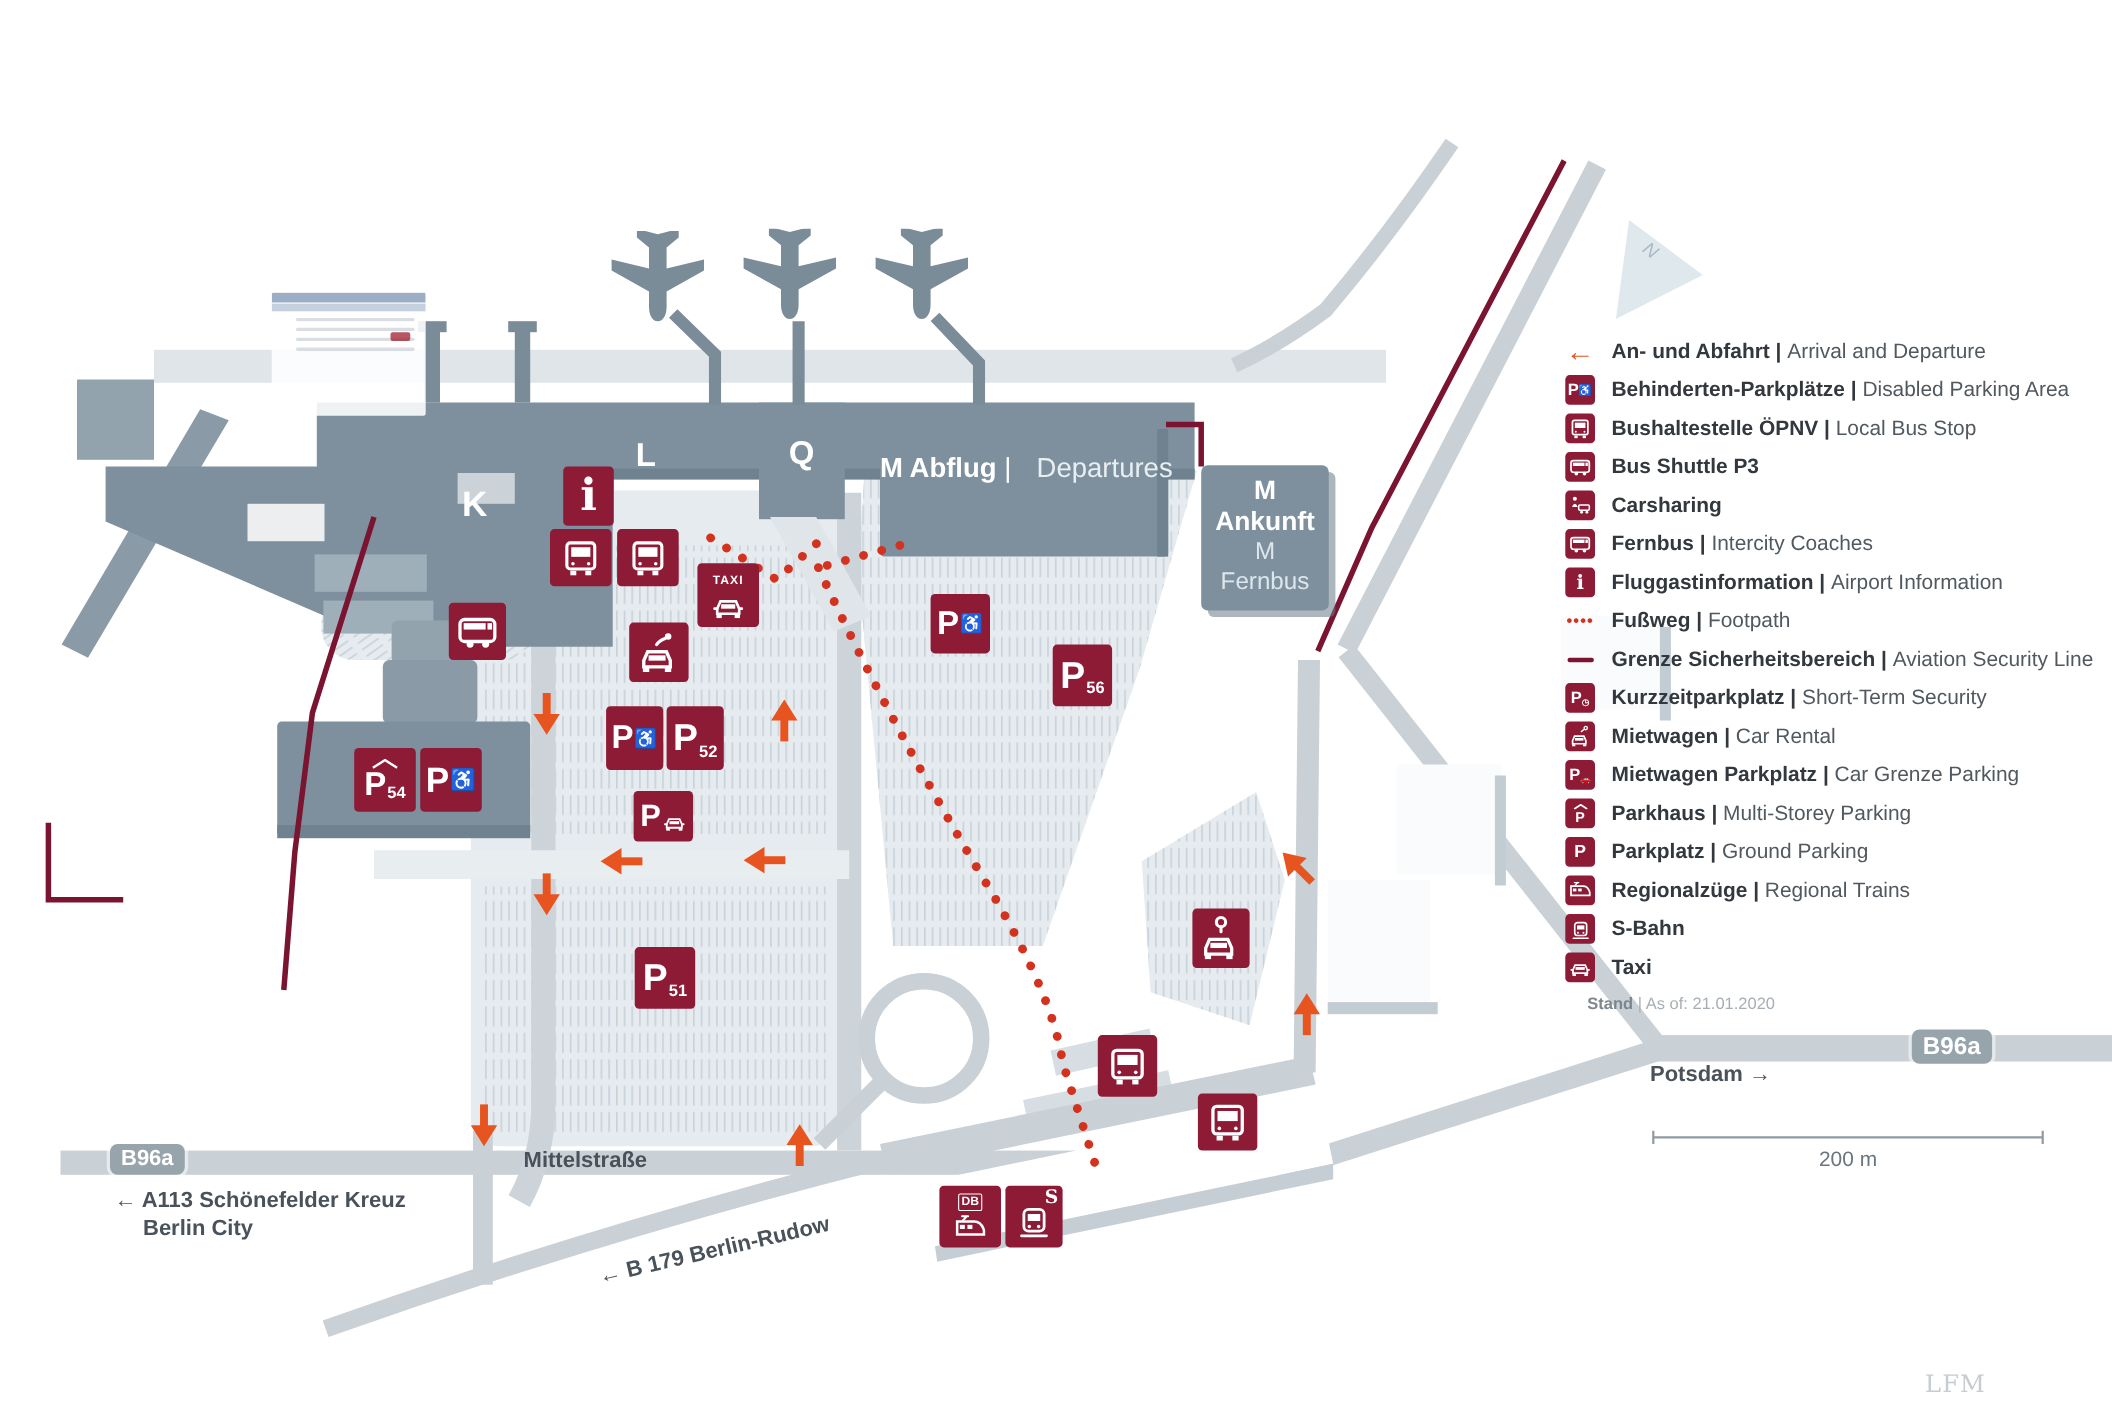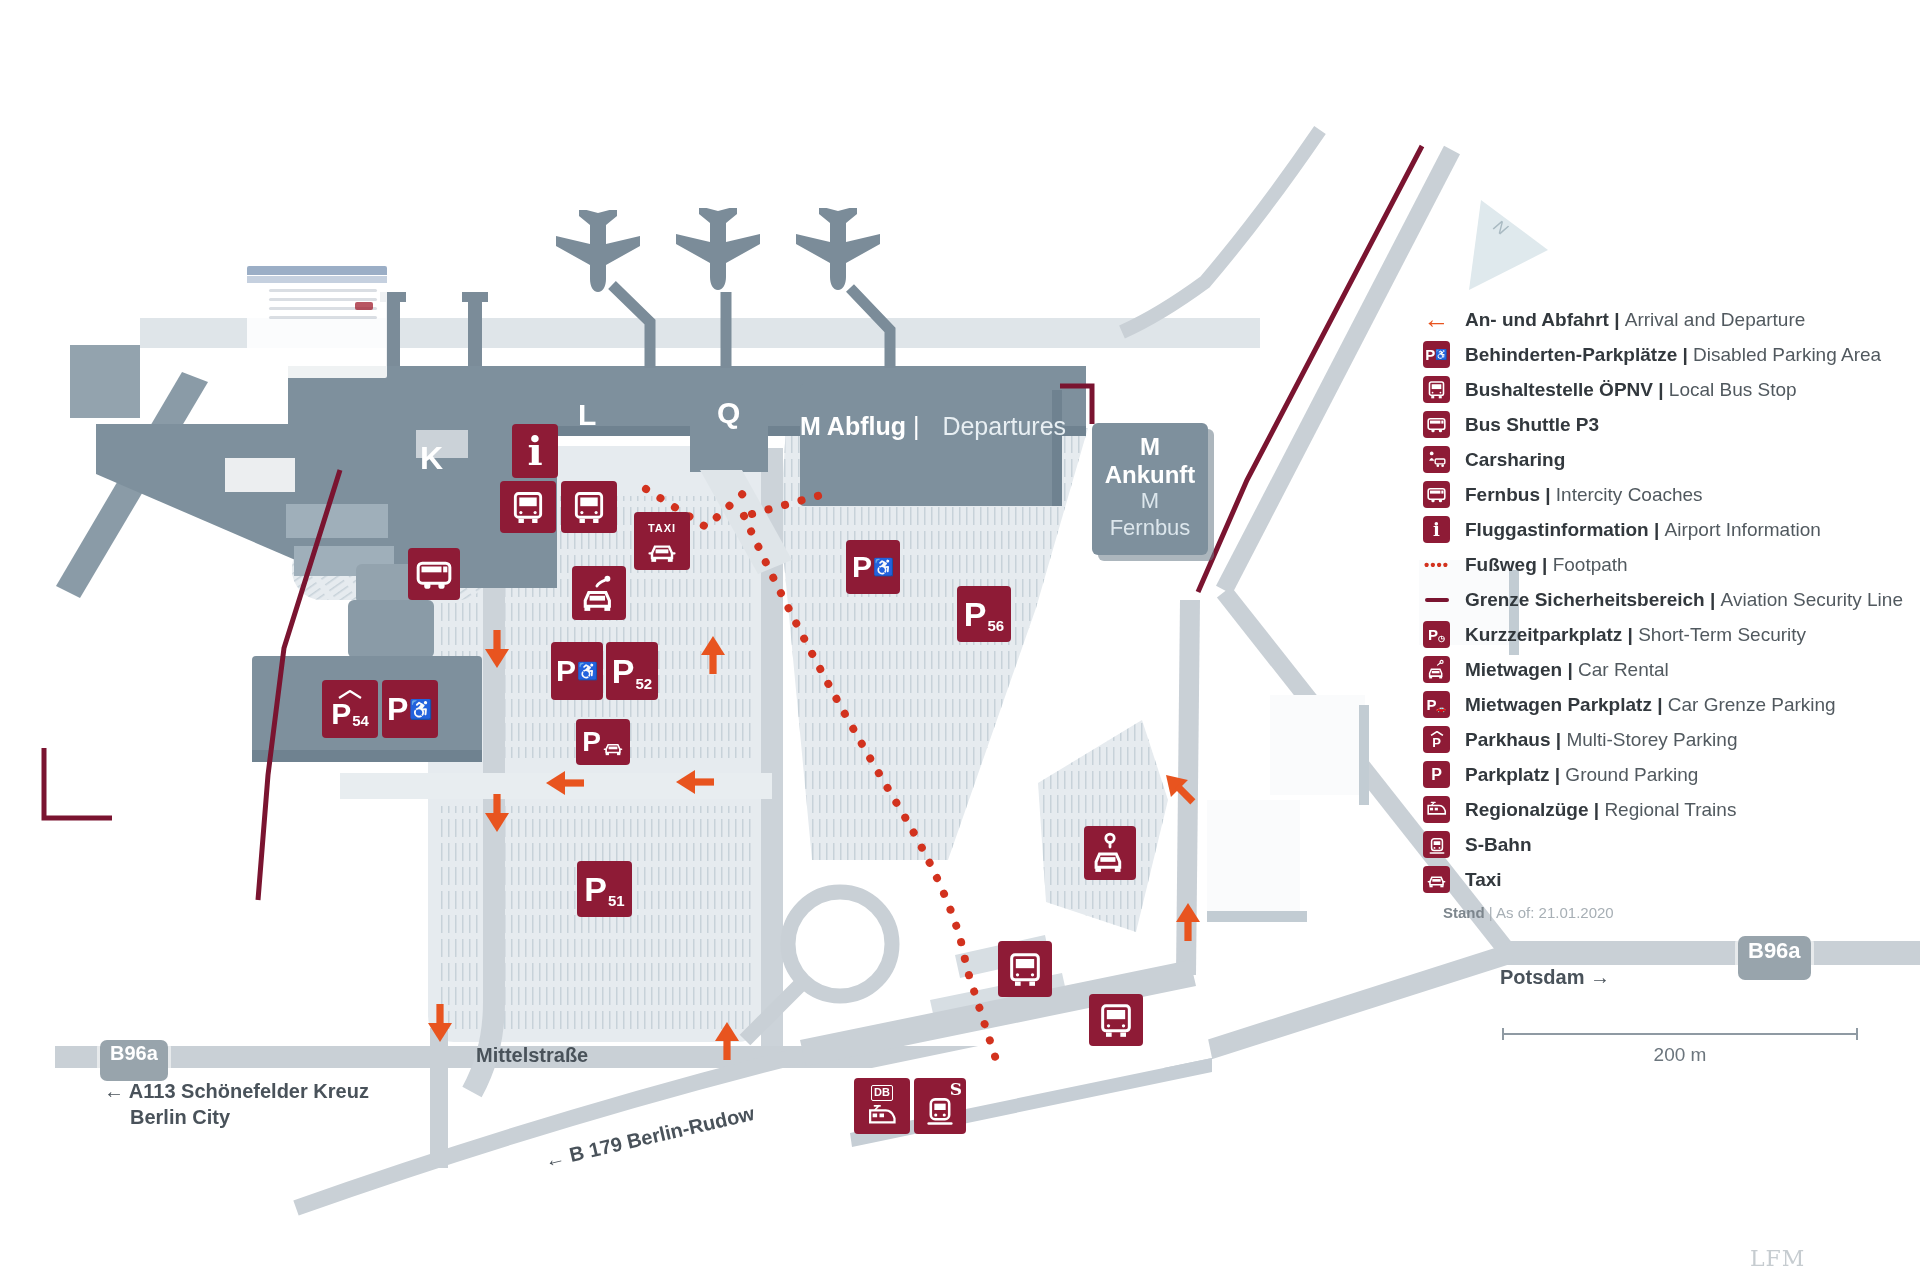--- a/index.html
+++ b/index.html
@@ -8,21 +8,21 @@
   #map-svg{position:absolute;left:0;top:0;}
   .abs{position:absolute;}
   .tlabel{color:#fff;font-weight:bold;letter-spacing:.5px;}
   .badge{position:absolute;background:#8E1B36;border-radius:4px;color:#fff;
          display:flex;align-items:center;justify-content:center;box-sizing:border-box;}
   .badge svg{display:block;}
   .bigP{font-weight:bold;font-size:34px;line-height:1;}
   .sub{font-weight:bold;font-size:15px;line-height:1;align-self:flex-end;margin:0 0 9px 1px;}
   .wc{font-size:19px;line-height:1;margin-left:1px;}
   .roadbadge{position:absolute;background:#98A4AC;color:#fff;font-weight:bold;font-size:20px;
-             padding:2px 10px 16px;border-radius:7px;box-shadow:0 0 0 3px rgba(255,255,255,.55);text-align:center;}
+             padding:2px 10px 3px;border-radius:7px;box-shadow:0 0 0 3px rgba(255,255,255,.55);text-align:center;}
   .roadtext{position:absolute;color:#49525A;font-weight:bold;font-size:20px;white-space:nowrap;}
   .legend{position:absolute;left:1423px;top:302px;width:500px;}
   .lrow{display:flex;align-items:center;height:35px;}
   .licon{width:27px;height:27px;background:#8E1B36;border-radius:4px;flex:0 0 27px;
          display:flex;align-items:center;justify-content:center;color:#fff;margin-right:15px;}
   .licon-bare{width:27px;flex:0 0 27px;margin-right:15px;display:flex;align-items:center;justify-content:center;}
   .lde{font-weight:bold;font-size:19px;color:#32383D;white-space:pre;}
   .lsep{font-weight:bold;font-size:19px;color:#32383D;white-space:pre;}
   .len{font-size:19px;color:#51595F;white-space:pre;}
   .lP{font-weight:bold;font-size:15px;line-height:1;}

